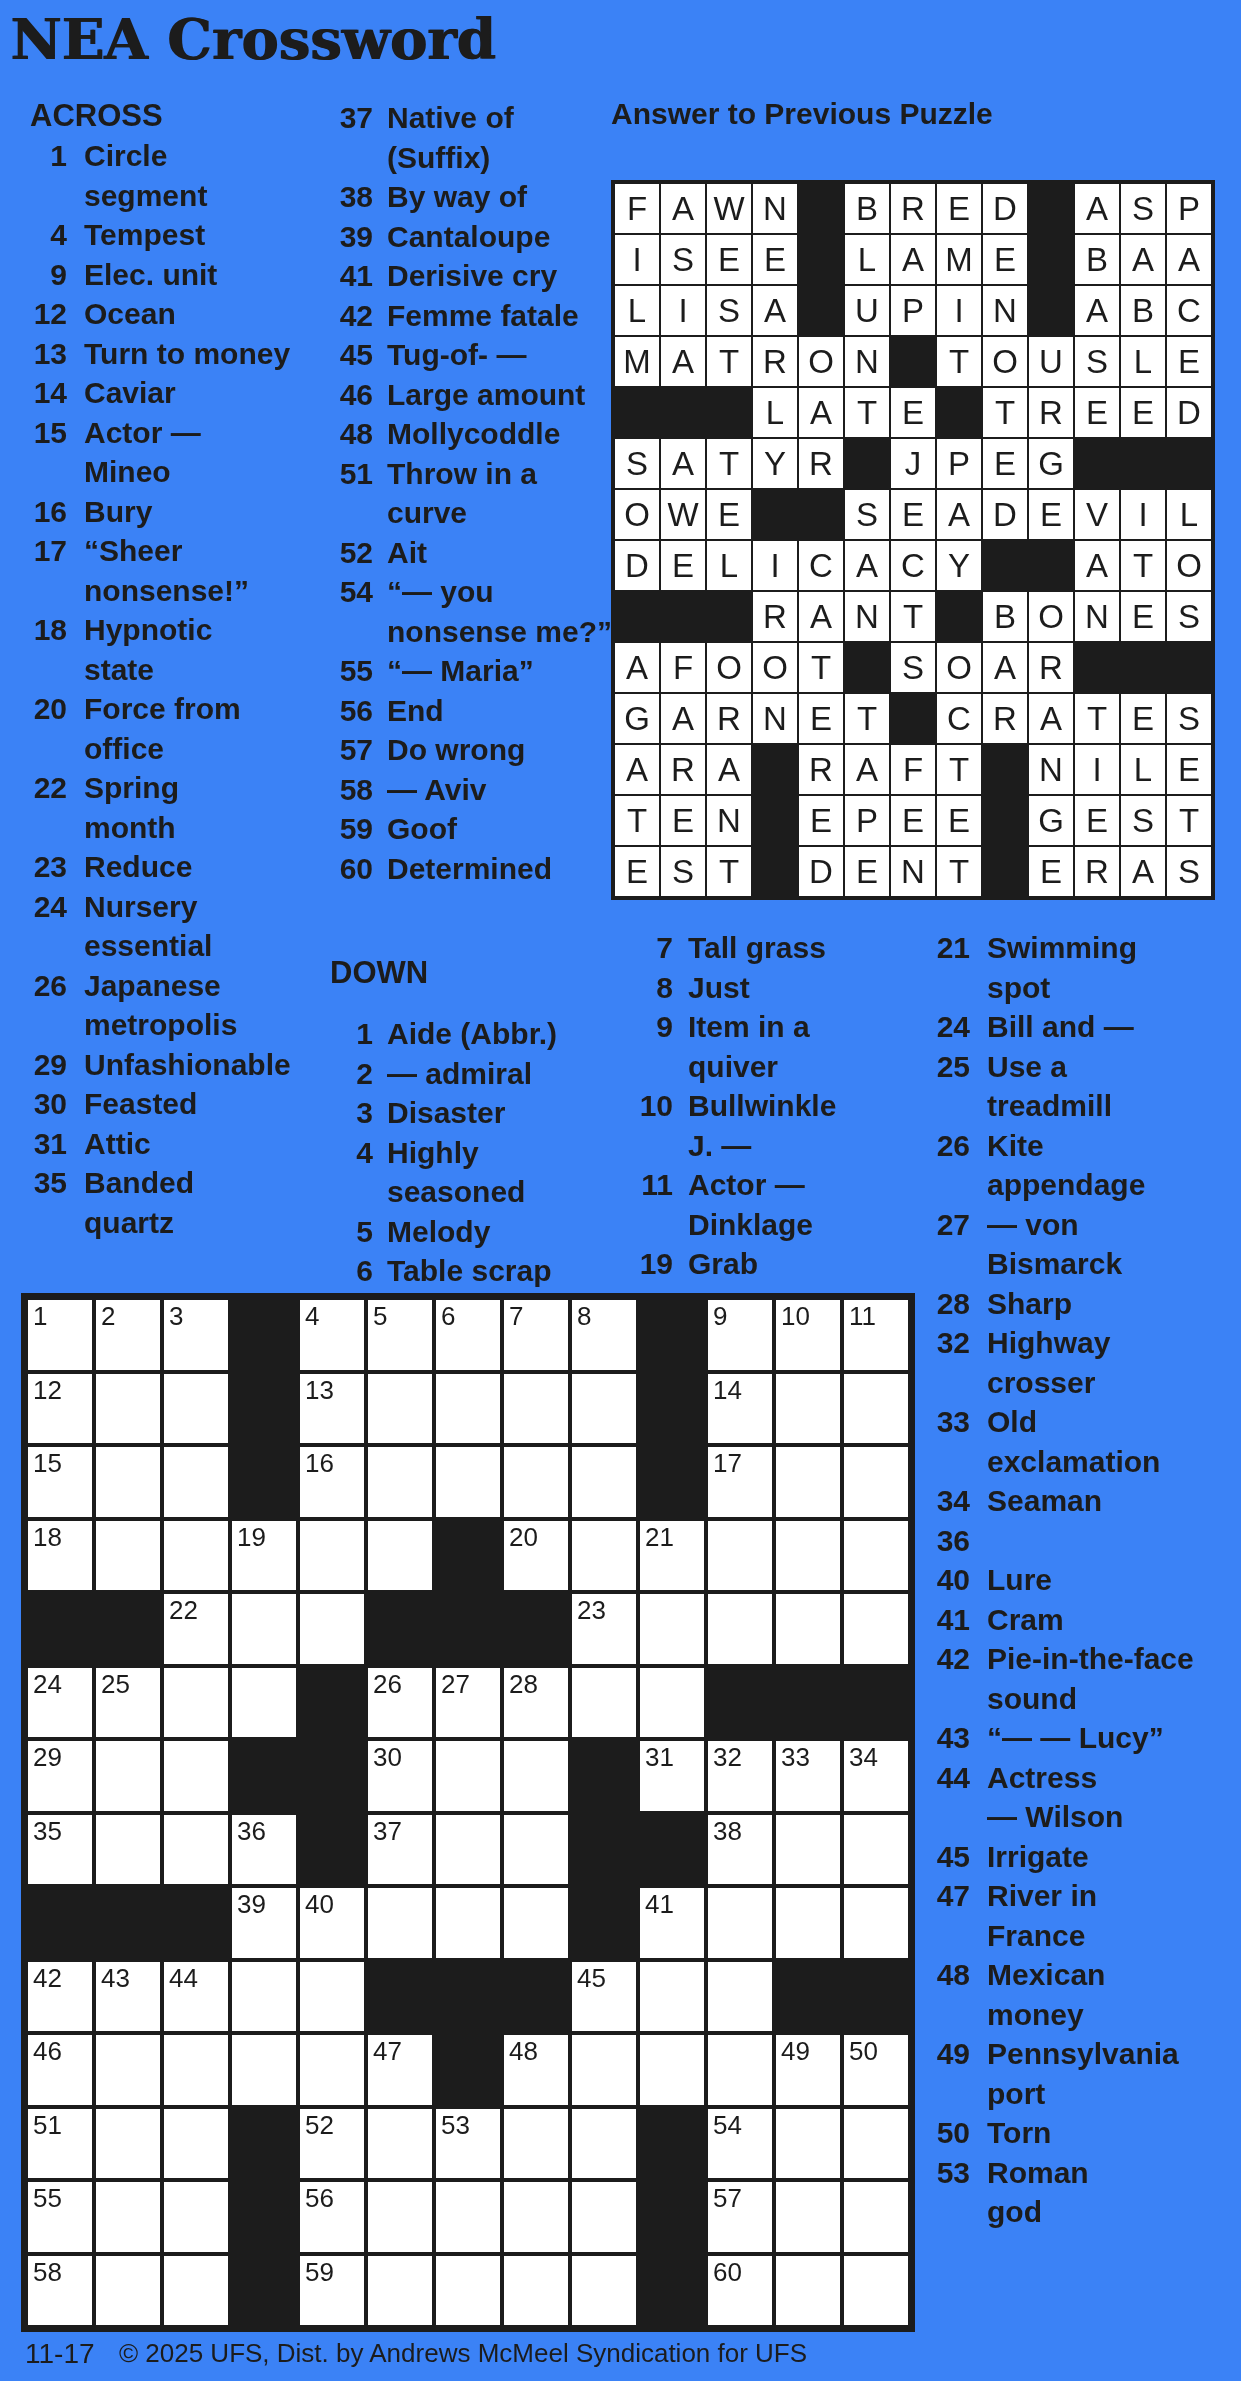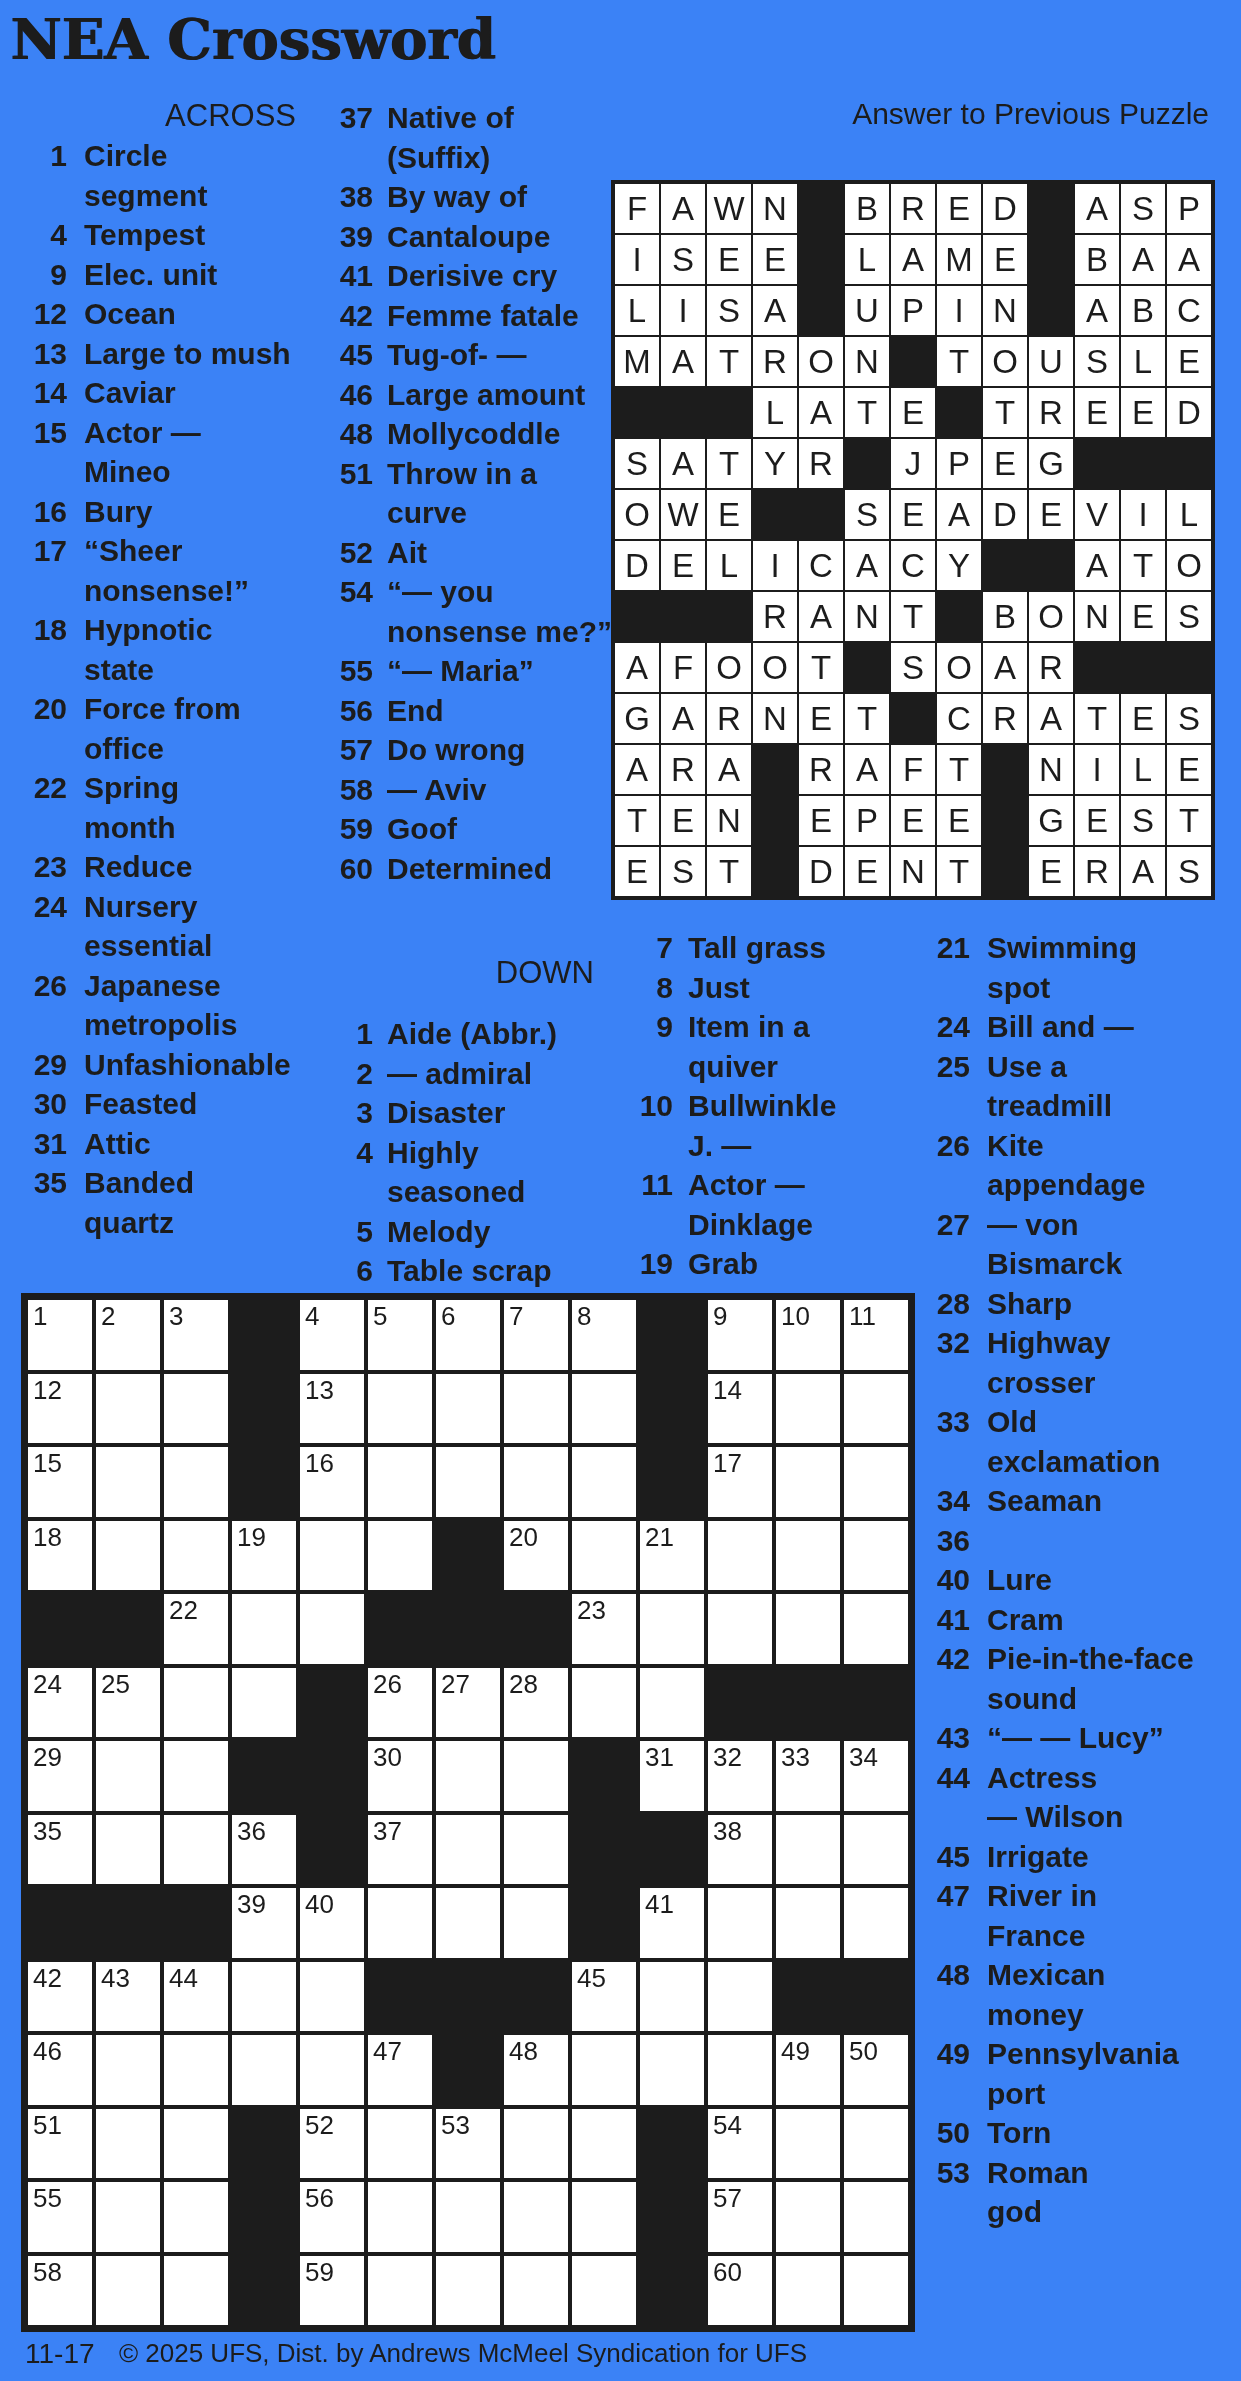--- a/index.html
+++ b/index.html
@@ -3,21 +3,21 @@
 <meta charset="utf-8">
 <style>
   html,body{margin:0;padding:0;background:#fff;}
   #page{position:relative;width:1241px;height:2381px;background:#3b82f6;
         font-family:"Liberation Sans",sans-serif;color:#1c1c1c;overflow:hidden;}
 
   .title{position:absolute;left:10px;top:6px;
          font-family:"DejaVu Serif",serif;font-weight:bold;font-size:56px;
          letter-spacing:0px;text-shadow:1.2px 0 0 currentColor;}
 
-  .colhead{position:absolute;font-size:31px;font-weight:normal;text-align:right;line-height:1.1;}
+  .colhead{position:absolute;font-size:31px;font-weight:bold;text-align:left;line-height:1.1;}
   #across-head{left:30px;top:99px;width:266px;}
   #down-head{left:330px;top:956px;width:264px;}
   #answer-head{left:611px;top:97px;width:598px;font-size:30px;}
 
   .cluecol{position:absolute;}
   #across-col1{left:30px;top:136px;width:310px;}
   #across-col2{left:330px;top:98px;width:285px;}
   #down-col1{left:330px;top:1014px;width:285px;}
   #down-col2{left:630px;top:928px;width:305px;}
   #down-col3{left:934px;top:928px;width:307px;}
@@ -68,21 +68,21 @@
       <div class="clue">
         <span class="num">9</span>
         <span class="txt">Elec. unit</span>
       </div>
       <div class="clue">
         <span class="num">12</span>
         <span class="txt">Ocean</span>
       </div>
       <div class="clue">
         <span class="num">13</span>
-        <span class="txt">Large to mush</span>
+        <span class="txt">Turn to money</span>
       </div>
       <div class="clue">
         <span class="num">14</span>
         <span class="txt">Caviar</span>
       </div>
       <div class="clue">
         <span class="num">15</span>
         <span class="txt">Actor —
 Mineo</span>
       </div>

